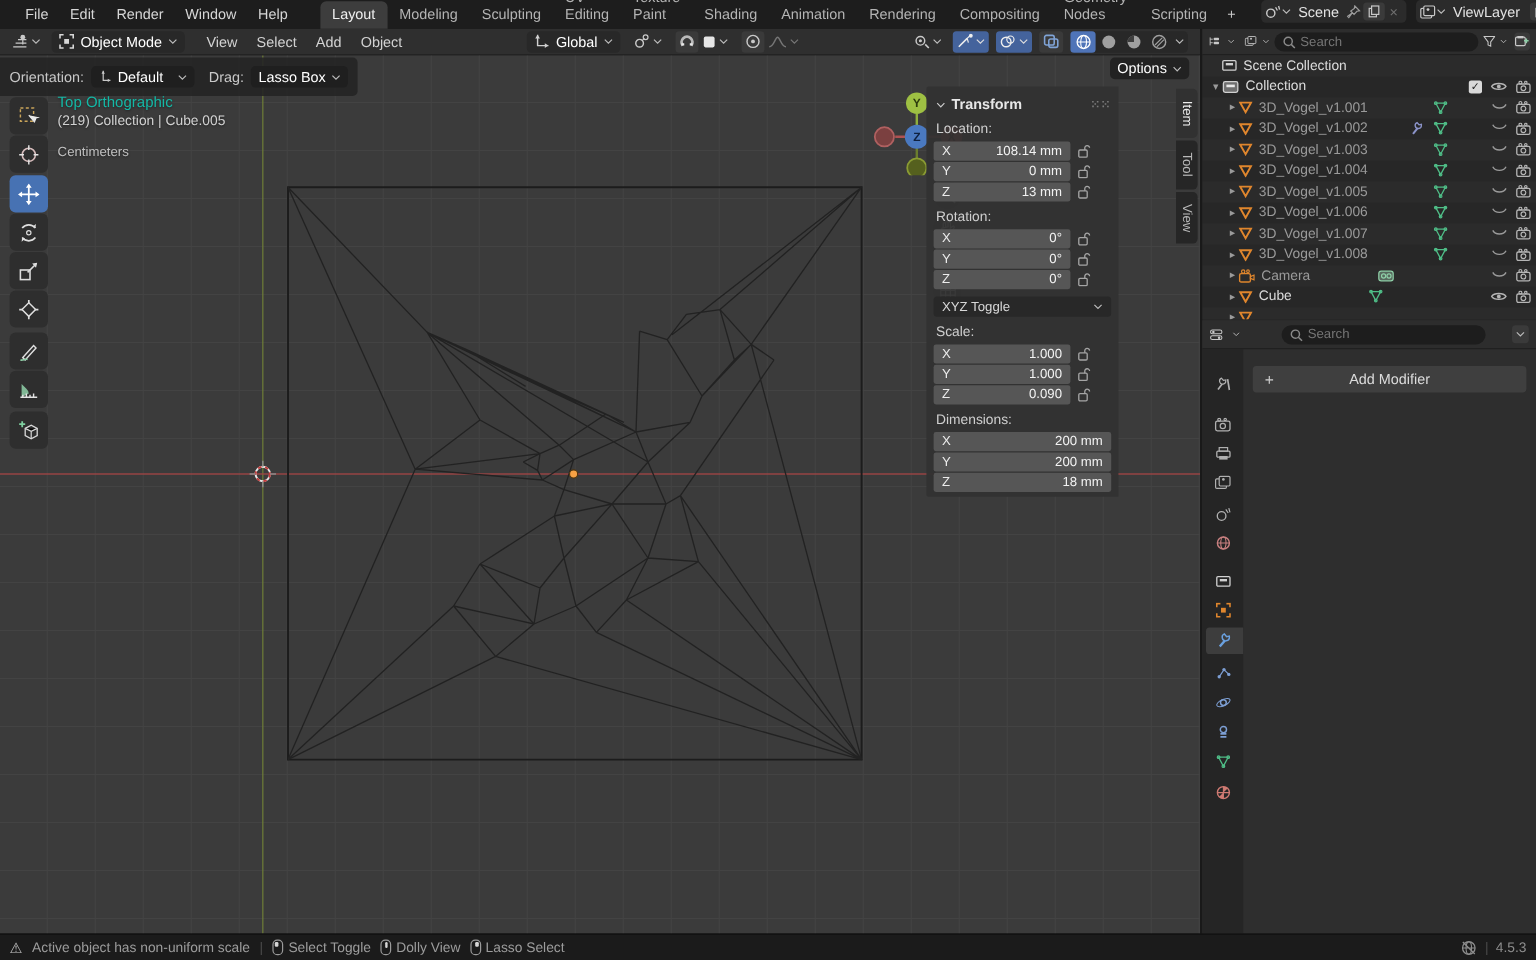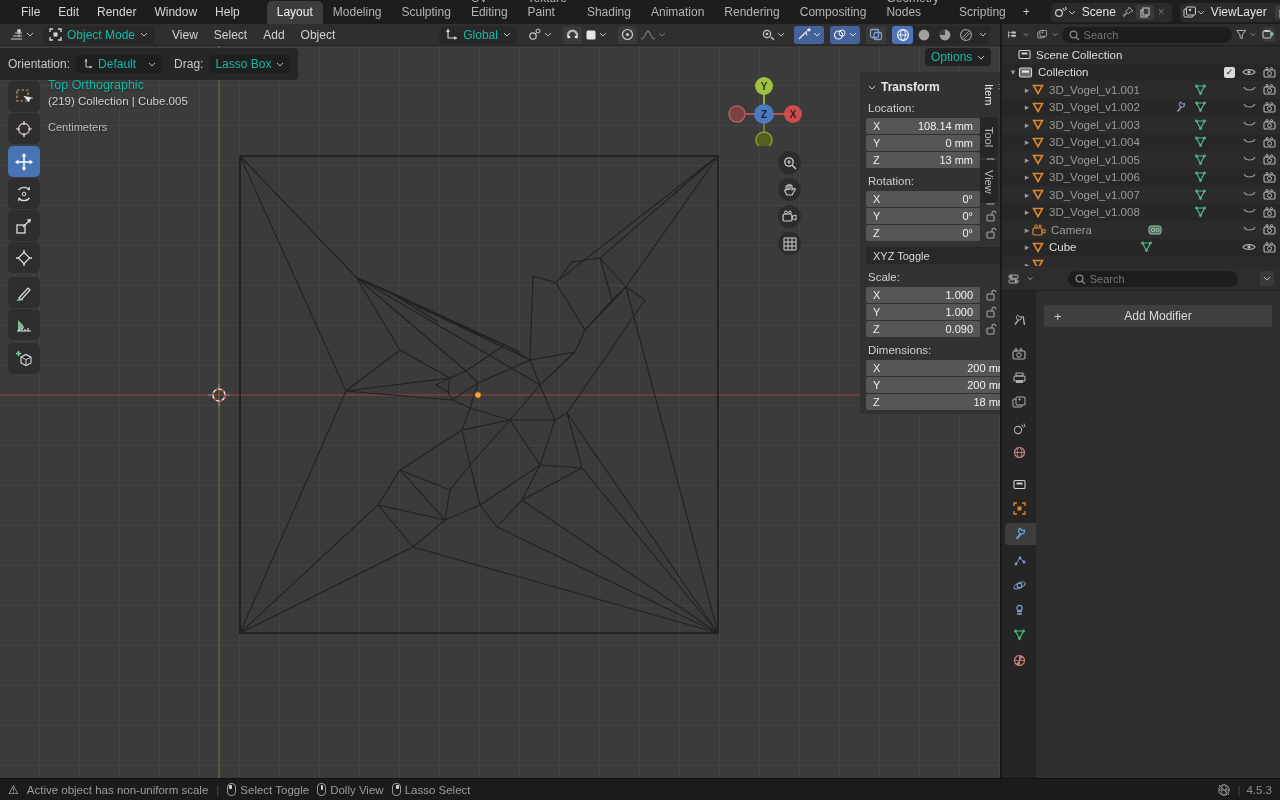--- a/index.html
+++ b/index.html
@@ -1,38 +1,38 @@
 <!DOCTYPE html>
 <html><head>
 <meta charset="utf-8">
 <style>
   *{margin:0;padding:0;box-sizing:border-box;font-family:"Liberation Sans","DejaVu Sans",sans-serif;-webkit-font-smoothing:antialiased}
   html,body{width:1280px;height:800px;background:#1d1d1d;overflow:hidden}
   #app{position:relative;width:1280px;height:800px;color:#cfcfcf;font-size:12px}
   svg{display:block}
 
   
-  #topbar{position:absolute;left:0;top:0;width:1280px;height:24px;background:#1d1d1d;display:flex;align-items:center;z-index:30}
+  #topbar{position:absolute;left:0;top:0;width:1280px;height:24px;background:#1d1d1d;display:flex;z-index:30}
   #topbar .menu{padding:0 9px;color:#d6d6d6;font-size:12px;line-height:24px;cursor:default}
   .blender-logo{width:22px;height:16px;margin:0 4px 0 8px}
   .wstabs{display:flex;align-items:flex-end;height:24px;margin-left:18px}
   .wstab{padding:4px 10px 5px;font-size:12px;color:#b4b4b4;border-radius:5px 5px 0 0;cursor:default}
   .wstab.active{background:#3d3d3d;color:#f0f0f0}
   .wstab.add{color:#c9c9c9;padding:4px 7px 5px}
   .idblock{display:flex;align-items:center;background:#2b2b2b;border-radius:4px;height:19px;padding:0 3px;margin-left:8px}
   .idblock .txt{color:#e2e2e2;font-size:12px;padding:0 6px}
   .minibtn{display:flex;align-items:center;justify-content:center;width:18px;height:15px;background:#3a3a3a;border-radius:3px;margin-left:2px}
   .dimx{color:#6f6f6f;font-size:12px;padding:0 4px}
   .chev{width:8px;height:5px}
 
   
   #vpheader{position:absolute;left:0;top:24px;width:1000px;height:22px;background:#2f2f2f;border-bottom:1px solid #232323;display:flex;align-items:center;z-index:20}
   #vpheader .menu{padding:0 8px;color:#d2d2d2;font-size:12px}
   .pill{display:flex;align-items:center;background:#282828;border-radius:4px;height:18px;padding:0 6px;gap:5px}
-  .pill .lbl{color:#14b8a6;font-size:12px}
+  .pill .lbl{color:#ffffff;font-size:12px}
   .hbtn{display:flex;align-items:center;justify-content:center;height:18px;border-radius:3px;padding:0 3px;gap:2px}
   .hbtn.on{background:#44639c}
   .shadegrp{display:flex;background:#282828;border-radius:4px;height:18px;align-items:center}
   .shadegrp .hbtn{border-radius:3px;width:21px}
   .shadegrp .hbtn.on{background:#4f74b8}
 
   
   #viewport{position:absolute;left:0;top:46px;width:1000px;height:732px;background:#3b3b3b;z-index:0;
     background-image:linear-gradient(#434343 1px,transparent 1px),linear-gradient(90deg,#434343 1px,transparent 1px);
     background-size:40px 40px;background-position:-1px -1px}
@@ -51,21 +51,21 @@
   #ovl{position:absolute;left:48px;top:78px;z-index:4;text-shadow:0 1px 2px rgba(0,0,0,.45)}
   #ovl .l1{color:#14b8a6;font-size:12.5px}
   #ovl .l2{color:#d2d2d2;font-size:11.5px;margin-top:3px}
   #ovl .l3{color:#c0c0c0;font-size:11px;margin-top:14px}
 
   
   #navgizmo{position:absolute;left:726px;top:68px;z-index:6}
   .navbtn{position:absolute;left:778px;width:23px;height:23px;border-radius:50%;background:#2a2a2ad9;display:flex;align-items:center;justify-content:center;z-index:6}
 
   
-  #npanel{position:absolute;left:860px;top:72px;width:160px;height:342px;background:#313131f2;border-radius:2px 0 0 2px;z-index:8;padding:6px 6px 0 6px}
+  #npanel{position:absolute;left:772px;top:72px;width:160px;height:342px;background:#313131f2;border-radius:2px 0 0 2px;z-index:8;padding:6px 6px 0 6px}
   #npanel h3{display:flex;align-items:center;gap:5px;color:#e8e8e8;font-size:12px;font-weight:bold;margin:2px 0 8px 2px}
   .grip{margin-left:auto;color:#7b7b7b;font-size:9px;letter-spacing:1px}
   .seclbl{color:#cfcfcf;font-size:11.5px;margin:7px 0 4px 2px}
   .frow{display:flex;align-items:center;margin-bottom:1px;height:16px}
   .field{flex:0 0 114px;display:flex;align-items:center;background:#565656;border-radius:2px;height:16px;padding:0 7px;color:#f2f2f2;font-size:11px}
   .field.wide{flex:0 0 148px}
   .field .ax{width:14px;color:#ececec}
   .field .val{margin-left:auto}
   .lock{margin-left:6px;display:flex}
   .ddl{display:flex;align-items:center;background:#282828;border-radius:3px;height:17px;padding:0 7px;color:#d8d8d8;font-size:11px;margin-top:6px}

